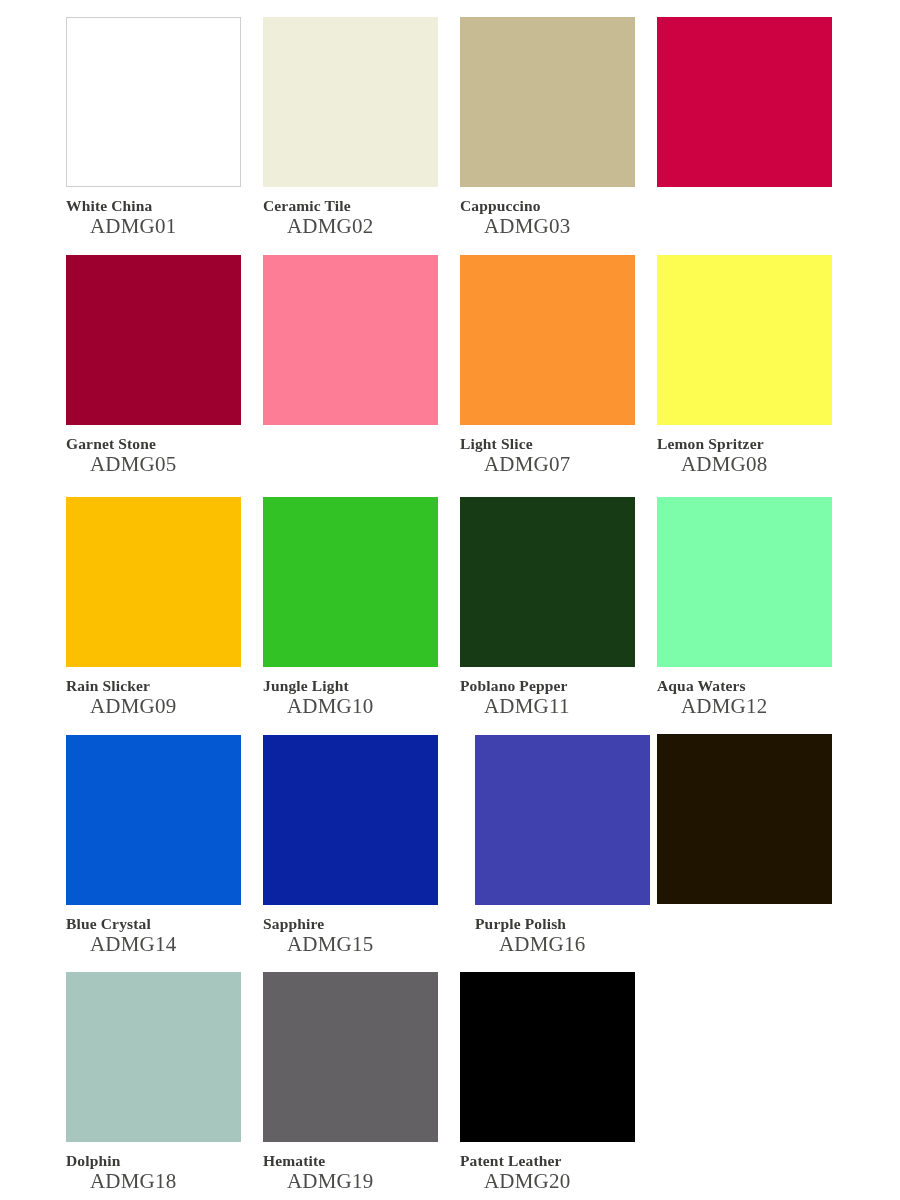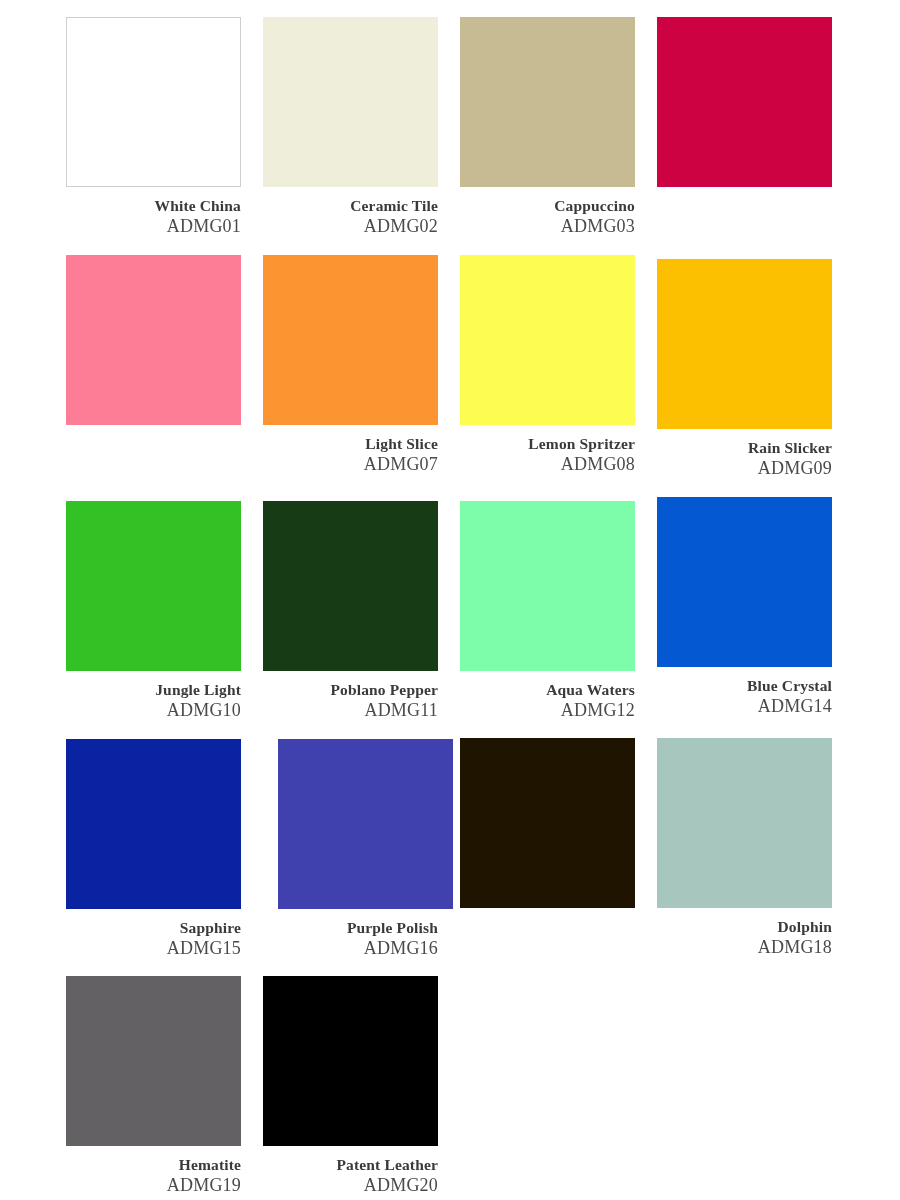--- a/index.html
+++ b/index.html
@@ -31,21 +31,20 @@
     width: 768px;
     display: grid;
     grid-template-columns: repeat(4, 175px);
     column-gap: 22px;
     row-gap: 0;
   }
 
   .swatch-cell {
     display: block;
     box-sizing: border-box;
-    text-align: right;
   }
 
   .swatch-chip {
     display: block;
     width: 175px;
     box-sizing: border-box;
   }
 
   .swatch-chip.bordered {
     border: 1px solid #cfcfcf;
@@ -61,25 +60,26 @@
     font-size: 15.5px;
     line-height: 20px;
     color: #3a3a38;
     letter-spacing: 0.15px;
     white-space: nowrap;
   }
 
   .swatch-code {
     font-family: "Liberation Serif", "DejaVu Serif", serif;
     font-weight: normal;
-    font-size: 18px;
+    font-size: 21px;
     line-height: 20px;
     color: #4a4a48;
     letter-spacing: 0.2px;
     white-space: nowrap;
+    margin-left: 24px;
   }
 
   
   .row-1 .swatch-chip { height: 170px; }
   .row-2 .swatch-chip { height: 170px; }
   .row-3 .swatch-chip { height: 170px; }
   .row-4 .swatch-chip { height: 170px; }
   .row-5 .swatch-chip { height: 170px; }
 </style>
 </head>
@@ -105,20 +105,27 @@
         <div class="swatch-chip" style="background-color: rgb(199, 187, 148); height: 170px;"></div>
         <div class="swatch-label-block">
           <div class="swatch-name">Cappuccino</div>
           <div class="swatch-code">ADMG03</div>
         </div>
       </div>
       <div class="swatch-cell row-1">
         <div class="swatch-chip" style="background-color: rgb(204, 2, 66); height: 170px;"></div>
       </div>
       <div class="swatch-cell row-2" style="margin-top: 19px;">
+        <div class="swatch-chip" style="background-color: rgb(157, 0, 47); height: 170px;"></div>
+        <div class="swatch-label-block">
+          <div class="swatch-name">Garnet Stone</div>
+          <div class="swatch-code">ADMG05</div>
+        </div>
+      </div>
+      <div class="swatch-cell row-2" style="margin-top: 19px;">
         <div class="swatch-chip" style="background-color: rgb(253, 124, 150); height: 170px;"></div>
       </div>
       <div class="swatch-cell row-2" style="margin-top: 19px;">
         <div class="swatch-chip" style="background-color: rgb(252, 148, 49); height: 170px;"></div>
         <div class="swatch-label-block">
           <div class="swatch-name">Light Slice</div>
           <div class="swatch-code">ADMG07</div>
         </div>
       </div>
       <div class="swatch-cell row-2" style="margin-top: 19px;">

